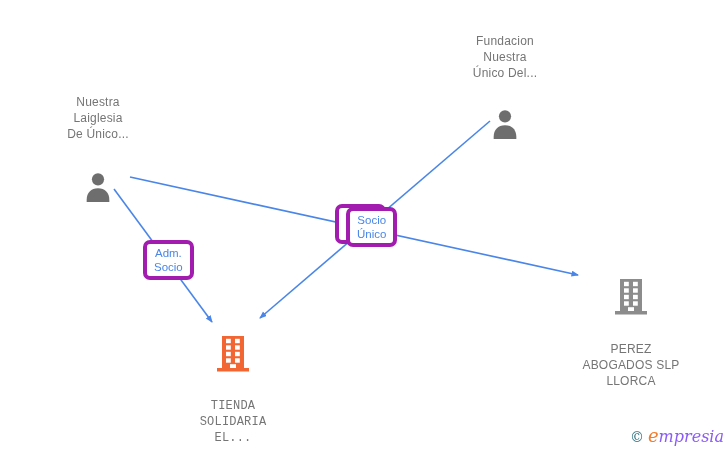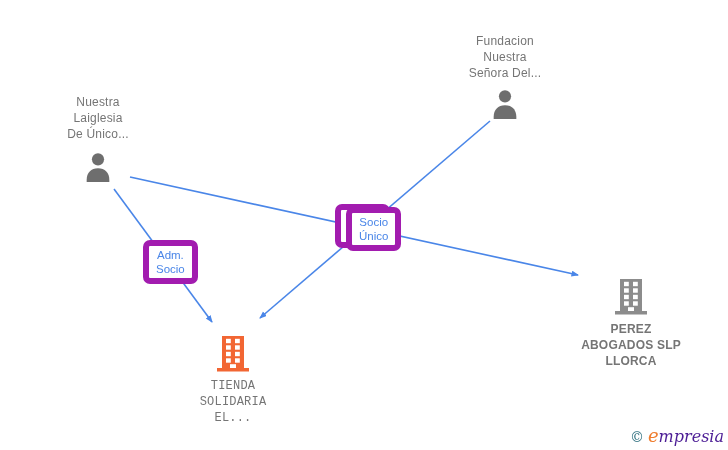--- a/index.html
+++ b/index.html
@@ -1,43 +1,43 @@
 <!DOCTYPE html>
 <html><head>
 <meta charset="utf-8">
 <style>
   html,body{margin:0;padding:0;background:#ffffff;}
   .canvas{
     position:relative;width:728px;height:450px;background:#ffffff;overflow:hidden;
     font-family:"Liberation Sans","DejaVu Sans",sans-serif;
   }
   svg.edges{position:absolute;left:0;top:0;z-index:1;}
-  .node{position:absolute;display:flex;flex-direction:column;align-items:center;z-index:4;cursor:pointer;}
+  .node{position:absolute;display:flex;flex-direction:column;align-items:center;z-index:4;cursor:pointer;gap:20px;}
   .node .name{
     text-align:center;font-size:12px;line-height:16px;color:#757575;letter-spacing:.2px;
   }
   .node .name span{display:block;}
   .icon-person{color:#6e6e6e;}
   .icon-building-gray{color:#8c8c8c;}
   .icon-building-orange{color:#f26633;}
   .edge-label{
-    position:absolute;background:#ffffff;border:6px solid #a21caf;border-radius:7px;
+    position:absolute;background:#ffffff;border:4px solid #a21caf;border-radius:7px;
     padding:2px 7px;text-align:center;font-size:11.5px;line-height:14px;color:#4a86e8;
     white-space:nowrap;
   }
   .edge-label span{display:block;}
   .edge-label.back{z-index:2;}
   .edge-label.front{z-index:3;}
   .footer-logo{
     position:absolute;right:4px;bottom:4px;z-index:5;display:flex;align-items:baseline;
     font-family:"DejaVu Serif","Liberation Serif",serif;font-style:italic;cursor:pointer;
   }
   .footer-logo .copy{font-size:14px;color:#2d6e7e;margin-right:4px;font-style:normal;}
   .footer-logo .brand-e{font-size:18px;color:#ef7d2f;}
-  .footer-logo .brand-rest{font-size:16px;color:#4c1d95;}
+  .footer-logo .brand-rest{font-size:16px;color:#8b5cf6;}
 </style>
 </head>
 <body>
 
 <div class="canvas">
 
   <svg class="edges" width="728" height="450" viewBox="0 0 728 450">
     <defs>
       <marker id="arrow" markerWidth="9" markerHeight="8" refX="6.5" refY="3" orient="auto" markerUnits="userSpaceOnUse">
         <path d="M0,0 L7.5,3 L0,6 Z" fill="#4a86e8"></path>
@@ -70,21 +70,21 @@
     <svg class="icon-person" width="34" height="34" viewBox="0 0 24 24" style="margin-top:8px;">
       <circle cx="12" cy="6.6" r="4.3" fill="currentColor"></circle>
       <path d="M12 12.8 C7.1 12.8 4 16 4 21 L4 22.6 L20 22.6 L20 21 C20 16 16.9 12.8 12 12.8 Z" fill="currentColor"></path>
     </svg>
   </div>
 
   <div class="node" style="left:435px;top:33px;width:140px;">
     <div class="name">
       <span>Fundacion</span>
       <span>Nuestra</span>
-      <span>Señora Del...</span>
+      <span>Único Del...</span>
     </div>
     <svg class="icon-person" width="34" height="34" viewBox="0 0 24 24" style="margin-top:6px;">
       <circle cx="12" cy="6.6" r="4.3" fill="currentColor"></circle>
       <path d="M12 12.8 C7.1 12.8 4 16 4 21 L4 22.6 L20 22.6 L20 21 C20 16 16.9 12.8 12 12.8 Z" fill="currentColor"></path>
     </svg>
   </div>
 
   <div class="node" style="left:163px;top:336px;width:140px;font-family:Liberation Mono, monospace;">
     <svg class="icon-building-orange" width="34" height="36" viewBox="0 0 34 36">
       <rect x="1" y="32" width="32" height="3.5" fill="currentColor"></rect>
@@ -117,21 +117,21 @@
           <rect x="19" y="2.8" width="4.8" height="4.4"></rect>
         <rect x="10" y="9.3" width="4.8" height="4.4"></rect>
           <rect x="19" y="9.3" width="4.8" height="4.4"></rect>
         <rect x="10" y="15.8" width="4.8" height="4.4"></rect>
           <rect x="19" y="15.8" width="4.8" height="4.4"></rect>
         <rect x="10" y="22.3" width="4.8" height="4.4"></rect>
           <rect x="19" y="22.3" width="4.8" height="4.4"></rect>
         <rect x="14" y="28.2" width="6" height="3.8"></rect>
       </g>
     </svg>
-    <div class="name" style="margin-top:6px;font-weight:bold;">
+    <div class="name" style="margin-top:6px;">
       <span>PEREZ</span>
       <span>ABOGADOS SLP</span>
       <span>LLORCA</span>
     </div>
   </div>
 
   <div class="footer-logo">
     <span class="copy">©</span>
     <span class="brand-e">e</span>
     <span class="brand-rest">mpresia</span>

